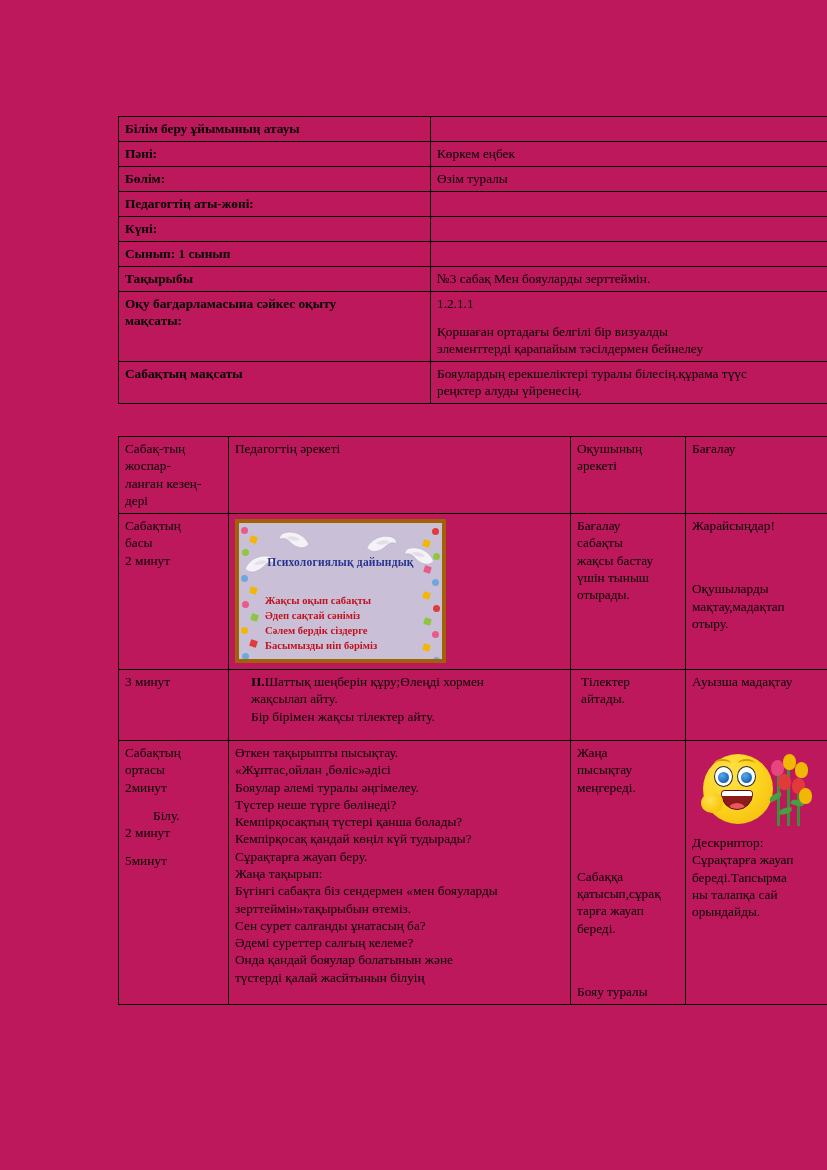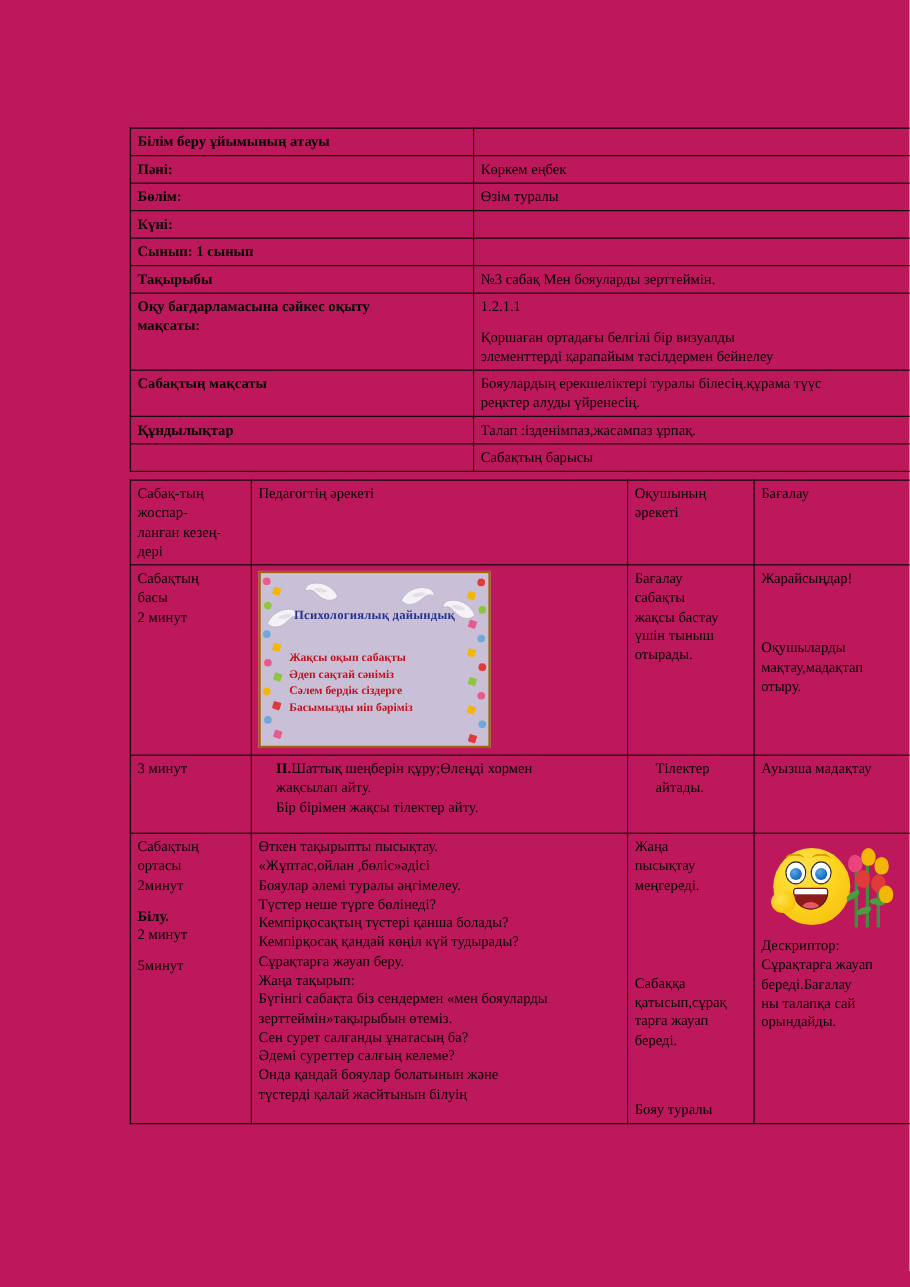--- a/index.html
+++ b/index.html
@@ -53,36 +53,36 @@
   .blankcell { height: 9px; }
 
   
   .flow td {
     font-size: 13.3px;
     line-height: 1.3;
   }
   .flow .hdr {
     font-weight: normal;
   }
-  .bold { font-weight: bold; }
+  .bold { font-weight: normal; margin-left: 28px; }
 
   .tline { display: block; }
   .gap { display: block; height: 11px; }
   .gap-lg { display: block; height: 26px; }
   .gap-xl { display: block; height: 46px; }
 
   
   .poster {
     width: 211px;
-    height: 161px;
+    height: 144px;
     background: #c9c0d8;
     position: relative;
     overflow: hidden;
     margin: 2px 0 2px 0;
-    border: 2px solid #a16207;
+    border: 4px solid #a16207;
     box-sizing: border-box;
   }
   .poster-title {
     position: absolute;
     top: 32px;
     left: 0;
     width: 100%;
     text-align: center;
     color: #27338f;
     font-size: 11.5px;
@@ -244,20 +244,24 @@
       </tr>
       <tr>
         <td class="lbl">Пәні:</td>
         <td class="val">Көркем еңбек</td>
       </tr>
       <tr>
         <td class="lbl">Бөлім:</td>
         <td class="val">Өзім туралы</td>
       </tr>
       <tr>
+        <td class="lbl">Педагогтің аты-жөні:</td>
+        <td class="val"></td>
+      </tr>
+      <tr>
         <td class="lbl">Күні:</td>
         <td class="val"></td>
       </tr>
       <tr>
         <td class="lbl">Сынып:  1 сынып</td>
         <td class="val"></td>
       </tr>
       <tr>
         <td class="lbl"> Тақырыбы</td>
         <td class="val">№3 сабақ  Мен бояуларды зерттеймін.</td>
@@ -277,29 +281,21 @@
       </tr>
 
       <tr>
         <td class="lbl">Сабақтың мақсаты</td>
         <td class="val">
           <span class="nowrapclip">Бояулардың ерекшеліктері туралы білесің.құрама түүс</span>
           <span class="tline">реңктер алуды үйренесің.</span>
         </td>
       </tr>
 
-      <tr>
-        <td class="lbl">Құндылықтар</td>
-        <td class="val">Талап :ізденімпаз,жасампаз ұрпақ.</td>
-      </tr>
-
-      <tr>
-        <td class="val blankcell"></td>
-        <td class="val">Сабақтың барысы</td>
-      </tr>
+
     </tbody>
   </table>
 
   <table class="doc-table flow" style="top:436px;">
     <colgroup>
       <col class="f1">
         <col class="f2">
         <col class="f3">
         <col class="f4">
     </colgroup>
@@ -413,21 +409,21 @@
       <tr>
         <td>
           <span class="tline">3   минут</span>
         </td>
         <td style="padding-left:22px;">
           <span class="tline"><b>II.</b><span>Шаттық шеңберін құру;Өлеңді хормен</span></span>
           <span class="tline">жақсылап айту.</span>
           <span class="tline">Бір бірімен жақсы тілектер айту.</span>
           <span class="gap"></span>
         </td>
-        <td style="padding-left:25px;">
+        <td style="padding-left:10px;">
           <span class="tline">Тілектер</span>
           <span class="tline">айтады.</span>
         </td>
         <td>
           <span class="tline">Ауызша мадақтау</span>
         </td>
       </tr>
 
       <tr>
         <td>
@@ -493,21 +489,21 @@
               <span class="bq-bud" style="left:6px;  top:12px; background:#e8457f;"></span>
               <span class="bq-bud" style="left:18px; top:6px;  background:#f2b705;"></span>
               <span class="bq-bud" style="left:30px; top:14px; background:#f2b705;"></span>
               <span class="bq-bud" style="left:13px; top:26px; background:#e03a3a;"></span>
               <span class="bq-bud" style="left:27px; top:30px; background:#e03a3a;"></span>
               <span class="bq-bud" style="left:34px; top:40px; background:#f2b705;"></span>
             </div>
           </div>
           <span class="tline">Дескриптор:</span>
           <span class="tline">Сұрақтарға жауап</span>
-          <span class="tline">береді.Бағалау</span>
+          <span class="tline">береді.Тапсырма</span>
           <span class="tline">ны   талапқа   сай</span>
           <span class="tline">орындайды.</span>
         </td>
       </tr>
     </tbody>
   </table>
 
 </div>
 
 </body></html>

